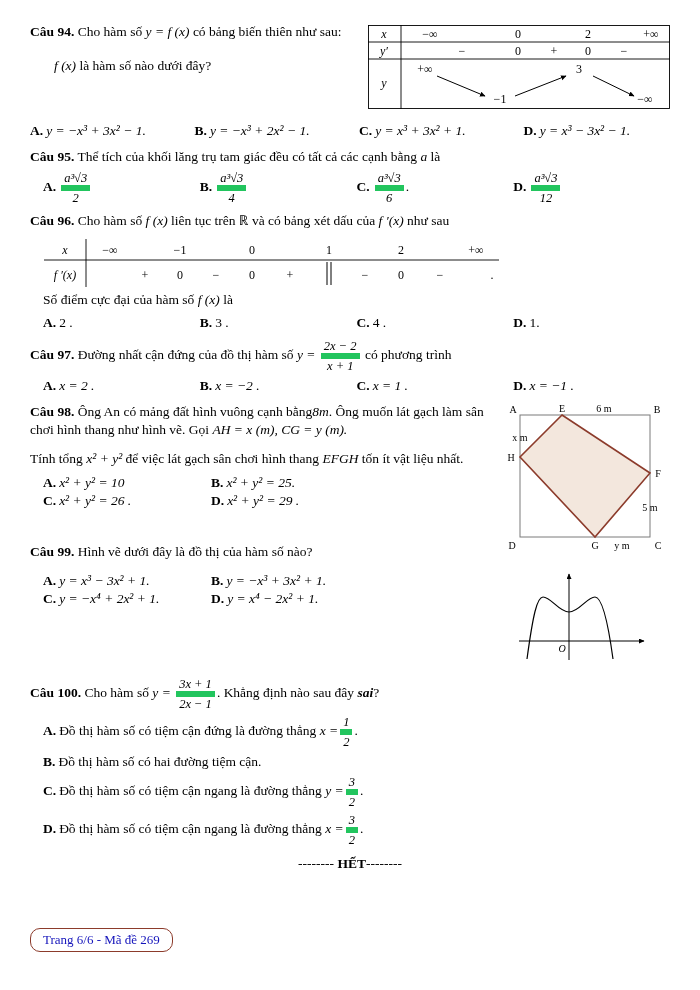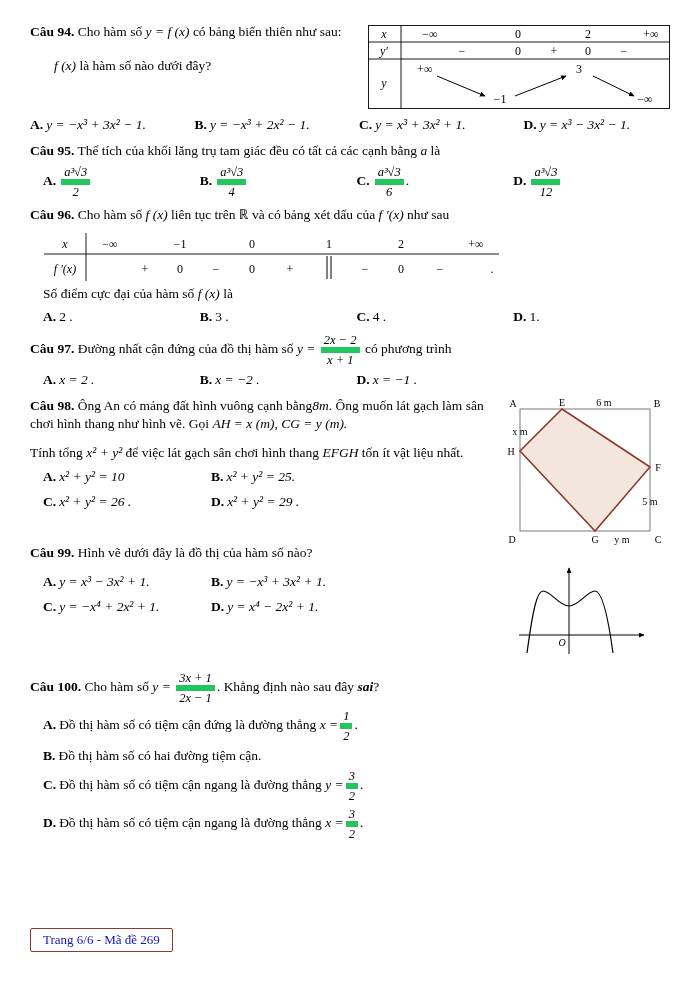--- a/index.html
+++ b/index.html
@@ -7,38 +7,38 @@
         font-family:"Liberation Serif",serif;font-size:13.5px;line-height:1.38;color:#000;
         padding:23px 30px 0 30px;box-sizing:border-box;overflow:hidden;}
   p{margin:0;}
   .qlabel{font-weight:bold;}
   .math{font-style:italic;}
   .bi{font-weight:bold;font-style:italic;}
   .okey{font-weight:bold;margin-right:3px;}
   .opt-row{display:flex;margin:4px 0 6px 0;}
   .opt-row .opt{width:25%;}
   .indent{margin-left:13px;}
-  .opt-grid{display:grid;grid-template-columns:168px 220px;row-gap:7px;margin:5px 0 6px 13px;}
+  .opt-grid{display:grid;grid-template-columns:168px 220px;margin:5px 0 6px 13px;}
   .frac{display:inline-flex;flex-direction:column;align-items:center;vertical-align:middle;
         line-height:1.12;text-align:center;font-size:12.5px;margin:0 2px;}
   .frac .fr-num{border-bottom:6px solid #22c55e;padding:0 3px;display:block;}
   .frac .fr-den{padding:0 3px;display:block;}
   .two-col{display:flex;align-items:flex-start;}
   .q94-left{width:335px;}
   .q94-q{margin-top:15px;margin-left:24px;}
   .bbt{margin-left:auto;margin-top:2px;}
   .sec{margin-bottom:7px;}
   .signsvg{display:block;margin:8px 0 2px 14px;}
   .block9899{display:flex;margin-top:4px;}
   .col-left{width:468px;}
   .col-right{margin-left:auto;width:172px;display:flex;flex-direction:column;align-items:center;}
   .graphfig{margin-top:14px;}
   .stmt{margin:4px 0 4px 13px;}
   .endline{text-align:center;margin-top:8px;}
-  .footer-badge{position:absolute;left:30px;top:928px;border:1.5px solid #8c3b2b;border-radius:2px;
+  .footer-badge{position:absolute;left:30px;top:928px;border:1.5px solid #8c3b2b;border-radius:10px;
         padding:2px 12px;color:#1414bb;font-size:13px;background:#fff;}
   svg text{font-family:"Liberation Serif",serif;font-size:12px;fill:#000;text-anchor:middle;}
   svg text.it{font-style:italic;}
   svg text.sm{font-size:10px;}
   .q99-title{margin-top:32px;}
 </style>
 </head>
 <body>
 
 <div class="page">
@@ -83,21 +83,21 @@
         <text x="57" y="48">+∞</text>
         <text x="132" y="78">−1</text>
         <text x="211" y="48">3</text>
         <text x="277" y="78">−∞</text>
         <line x1="69" y1="51" x2="117" y2="71" stroke="#000" stroke-width="1" marker-end="url(#arr1)"></line>
         <line x1="147" y1="71" x2="198" y2="51" stroke="#000" stroke-width="1" marker-end="url(#arr1)"></line>
         <line x1="225" y1="51" x2="266" y2="71" stroke="#000" stroke-width="1" marker-end="url(#arr1)"></line>
       </svg>
     </div>
 
-    <div class="opt-row" style="margin-top:7px;gap:18px;">
+    <div class="opt-row" style="margin-top:13px;gap:18px;">
       <div class="opt">
         <span class="okey">A.</span><span class="math">y = −x³ + 3x² − 1.</span>
       </div>
       <div class="opt">
         <span class="okey">B.</span><span class="math">y = −x³ + 2x² − 1.</span>
       </div>
       <div class="opt">
         <span class="okey">C.</span><span class="math">y = x³ + 3x² + 1.</span>
       </div>
       <div class="opt">
@@ -195,20 +195,21 @@
       <span class="math">y =</span>
       <span class="frac math">
           <span class="fr-num">2x − 2</span>
           <span class="fr-den">x + 1</span>
         </span>
       <span>có phương trình</span>
     </p>
     <div class="opt-row indent">
       <div class="opt"><span class="okey">A.</span><span class="math">x = 2 .</span></div>
       <div class="opt"><span class="okey">B.</span><span class="math">x = −2 .</span></div>
+      <div class="opt"><span class="okey">C.</span><span class="math">x = 1 .</span></div>
       <div class="opt"><span class="okey">D.</span><span class="math">x = −1 .</span></div>
     </div>
   </section>
 
   <div class="block9899">
     <div class="col-left">
 
       <section>
         <p>
           <span class="qlabel">Câu 98.</span>
@@ -307,19 +308,23 @@
         </span><span>.</span>
     </p>
     <p class="stmt">
       <span class="okey">D.</span><span>Đồ thị hàm số có tiệm cận ngang là đường thẳng</span>
       <span class="math">x =</span><span class="frac math">
           <span class="fr-num">3</span>
           <span class="fr-den">2</span>
         </span><span>.</span>
     </p>
 
+    <p class="endline">
+      <span>--------</span>
+      <span class="qlabel">HẾT</span><span>--------</span>
+    </p>
   </section>
 
   <div class="footer-badge">
     <span>Trang 6/6 - Mã đề 269</span>
   </div>
 
 </div>
 
 </body></html>

